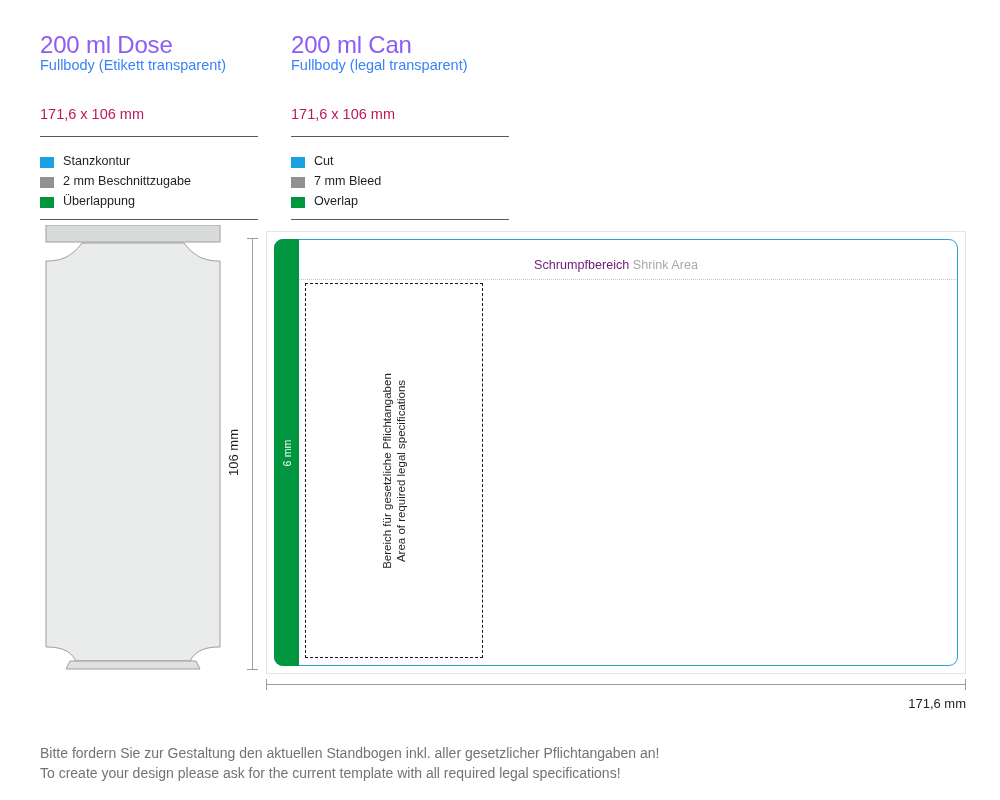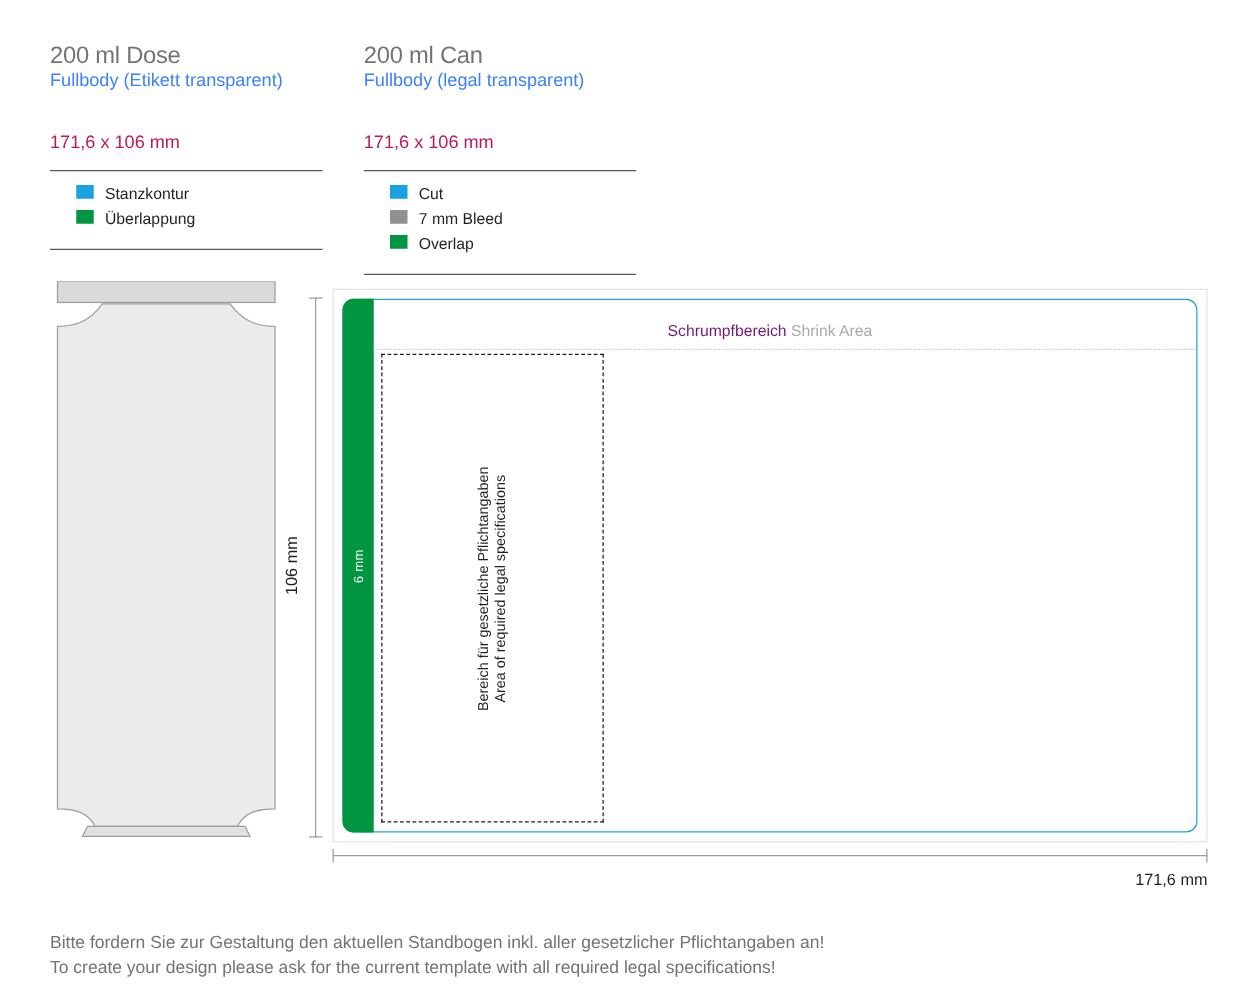--- a/index.html
+++ b/index.html
@@ -18,25 +18,25 @@
 
   
   .spec-block {
     position: absolute;
     width: 218px;
   }
   .spec-block.de { left: 40px; top: 34px; }
   .spec-block.en { left: 291px; top: 34px; }
 
   .spec-title {
-    font-size: 19px;
+    font-size: 24px;
     font-weight: 400;
     letter-spacing: -0.2px;
     line-height: 22px;
-    color: #737373;
+    color: #8b5cf6;
   }
   .spec-subtitle {
     font-size: 14.5px;
     line-height: 19px;
     color: #3b82f6;
   }
   .spec-dims {
     font-size: 14.5px;
     line-height: 18px;
     margin-top: 30px;
@@ -48,23 +48,22 @@
     height: 1px;
     background: #58585a;
     margin-top: 13px;
   }
 
   .legend {
     margin-top: 11px;
   }
   .legend-row {
     display: flex;
-    align-items: flex-start;
+    align-items: flex-end;
     height: 20px;
-    margin-left: 21px;
   }
   .swatch {
     width: 14px;
     height: 11px;
     flex: 0 0 auto;
     margin-right: 9px;
   }
   .legend-label {
     font-size: 12.6px;
     line-height: 14px;
@@ -266,20 +265,24 @@
 
 <div class="spec-block de">
   <div class="spec-title">200 ml Dose</div>
   <div class="spec-subtitle">Fullbody (Etikett transparent)</div>
   <div class="spec-dims">171,6 x 106 mm</div>
   <div class="rule"></div>
   <div class="legend">
     <div class="legend-row">
       <span class="swatch" style="background:#1ba0e0"></span>
       <span class="legend-label">Stanzkontur</span>
+    </div>
+    <div class="legend-row">
+      <span class="swatch" style="background:#919191"></span>
+      <span class="legend-label">2 mm Beschnittzugabe</span>
     </div>
     <div class="legend-row">
       <span class="swatch" style="background:#009640"></span>
       <span class="legend-label">Überlappung</span>
     </div>
   </div>
   <div class="rule-bottom"></div>
 </div>
 
 <div class="spec-block en">

